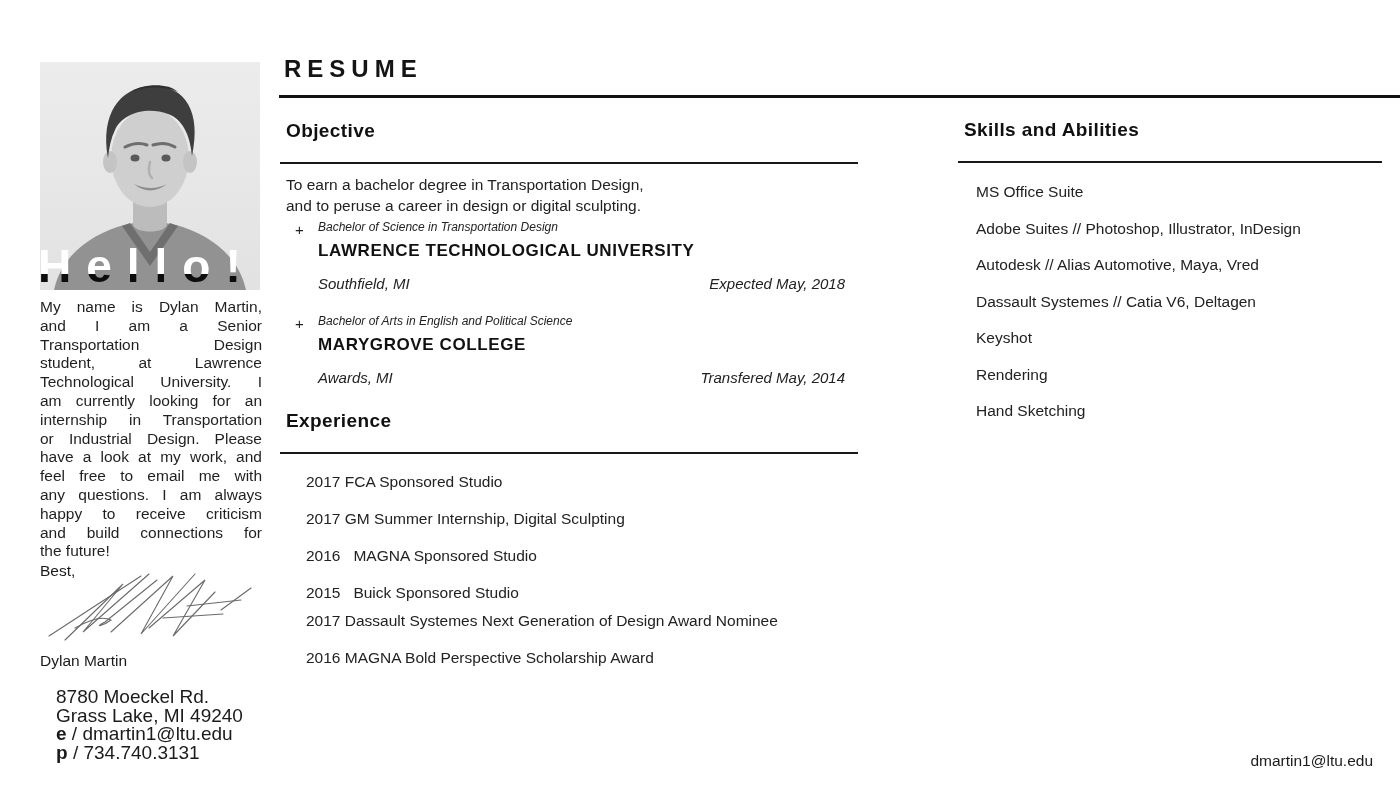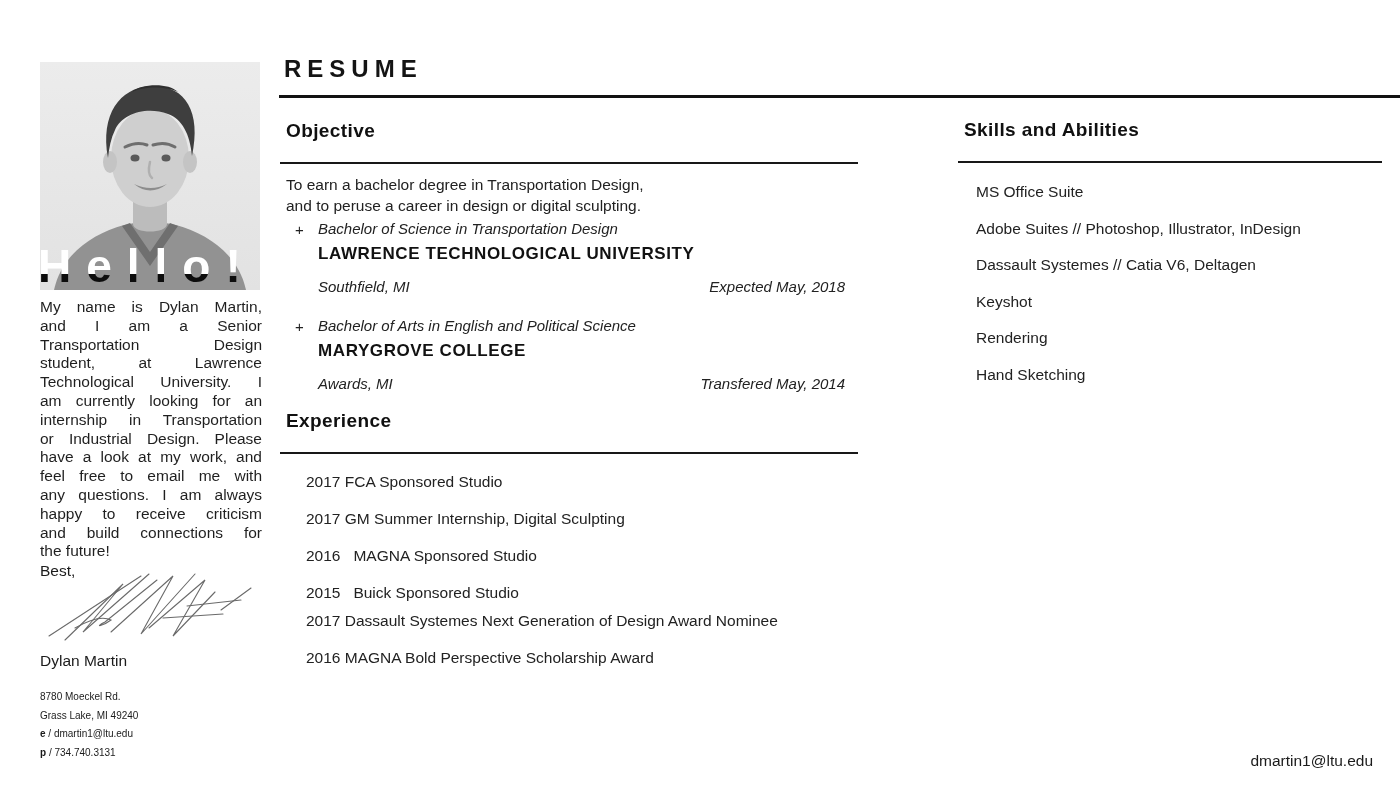--- a/index.html
+++ b/index.html
@@ -17,42 +17,42 @@
   .hello-top{height:32px;overflow:hidden;color:#ffffff;}
   .hello-bottom{height:18px;overflow:hidden;}
   .hello-top span,.hello-bottom span{display:block;line-height:48px;}
   .hello-bottom span{margin-top:-32px;color:#0d0d0d;}
   .intro{position:absolute;left:0;top:236px;width:222px;font-size:15.5px;line-height:18.8px;color:#1f1f1f;}
   .intro-line{text-align:justify;text-align-last:justify;}
   .intro-line.last{text-align-last:left;}
   .closing{position:absolute;left:0;top:500px;font-size:15.5px;}
   .signature{position:absolute;left:5px;top:508px;}
   .sig-name{position:absolute;left:0;top:590px;font-size:15.5px;}
-  .address{position:absolute;left:0;top:626px;font-size:10px;line-height:18.6px;}
+  .address{position:absolute;left:16px;top:626px;font-size:19px;line-height:18.6px;}
   .address b{font-weight:700;}
   
   .resume-title{position:absolute;left:284px;top:55px;font-size:24px;font-weight:700;
                 letter-spacing:6px;color:#141414;}
   .rule-top{position:absolute;left:279px;top:95px;width:1121px;height:3px;background:#121212;}
   
   .section{position:absolute;left:280px;width:578px;}
   .section-skills{position:absolute;left:958px;width:424px;}
   .sec-head{font-size:19px;font-weight:700;letter-spacing:0.4px;color:#101010;
             padding:0 0 20px 6px;border-bottom:2px solid #181818;}
   .sec-objective{top:120px;}
   .sec-education{top:202px;}
   .sec-experience{top:410px;}
   .sec-awards{top:593px;}
   .section-skills{top:119px;}
   .obj-lines{margin-top:10px;padding-left:6px;font-size:15.5px;line-height:21px;color:#222;}
   
   .edu-item{position:relative;padding-left:38px;margin-top:18px;}
   .edu-item + .edu-item{margin-top:22px;}
   .edu-plus{position:absolute;left:15px;top:1px;font-size:15px;color:#222;}
-  .edu-degree{font-style:italic;font-size:15px;color:#222;}
+  .edu-degree{font-style:italic;font-size:12px;color:#222;}
   .edu-school{font-weight:700;font-size:17px;letter-spacing:0.6px;margin-top:7px;color:#111;}
   .edu-meta{display:flex;justify-content:space-between;margin-top:14px;padding-right:13px;
             font-style:italic;font-size:15px;color:#222;}
   
   .plain-list{padding-left:26px;margin-top:20px;font-size:15.5px;color:#222;}
   .plain-list .row{margin-bottom:21px;white-space:pre-wrap;line-height:16px;}
   .skills-list{padding-left:18px;margin-top:20px;font-size:15.5px;color:#222;}
   .skills-list .row{margin-bottom:18.5px;line-height:18px;}
   
   .footer-email{position:absolute;right:27px;top:752px;font-size:15.5px;color:#1b1b1b;}
@@ -199,20 +199,21 @@
     <div class="row">2017 Dassault Systemes Next Generation of Design Award Nominee</div>
     <div class="row">2016 MAGNA Bold Perspective Scholarship Award</div>
   </div>
 </div>
 
 <div class="section-skills">
   <div class="sec-head">Skills and Abilities</div>
   <div class="skills-list">
     <div class="row">MS Office Suite</div>
     <div class="row">Adobe Suites // Photoshop, Illustrator, InDesign</div>
+    <div class="row">Autodesk // Alias Automotive, Maya, Vred</div>
     <div class="row">Dassault Systemes // Catia V6, Deltagen</div>
     <div class="row">Keyshot</div>
     <div class="row">Rendering</div>
     <div class="row">Hand Sketching</div>
   </div>
 </div>
 
 <div class="footer-email">dmartin1@ltu.edu</div>
 
 </body></html>

